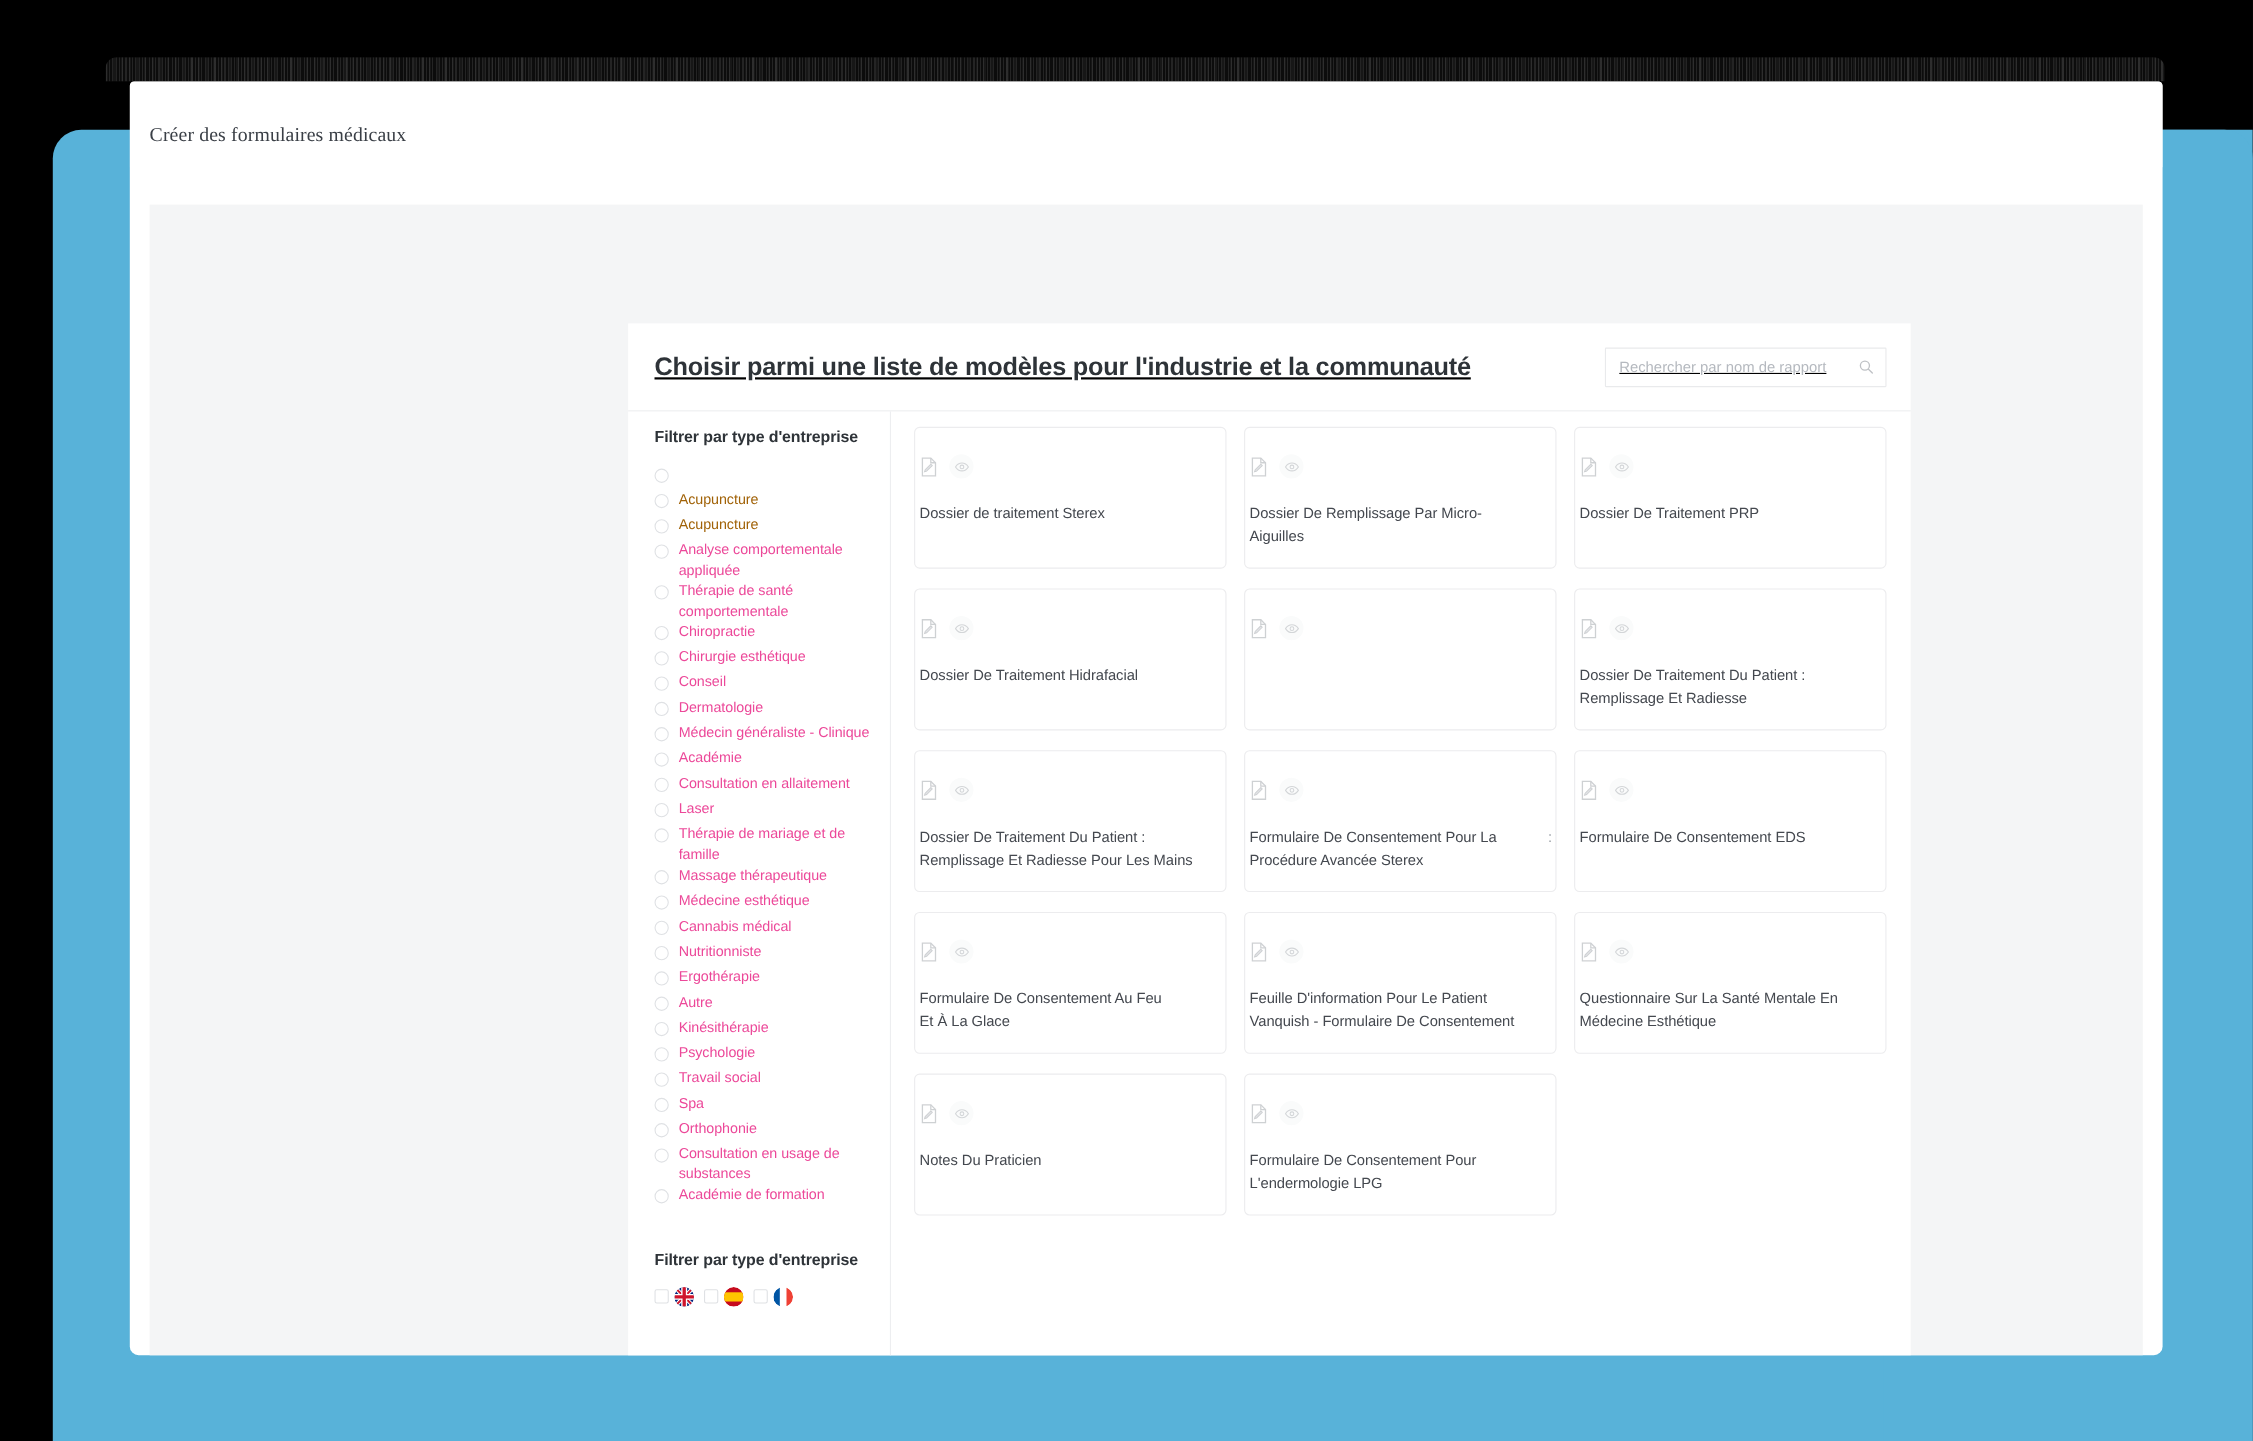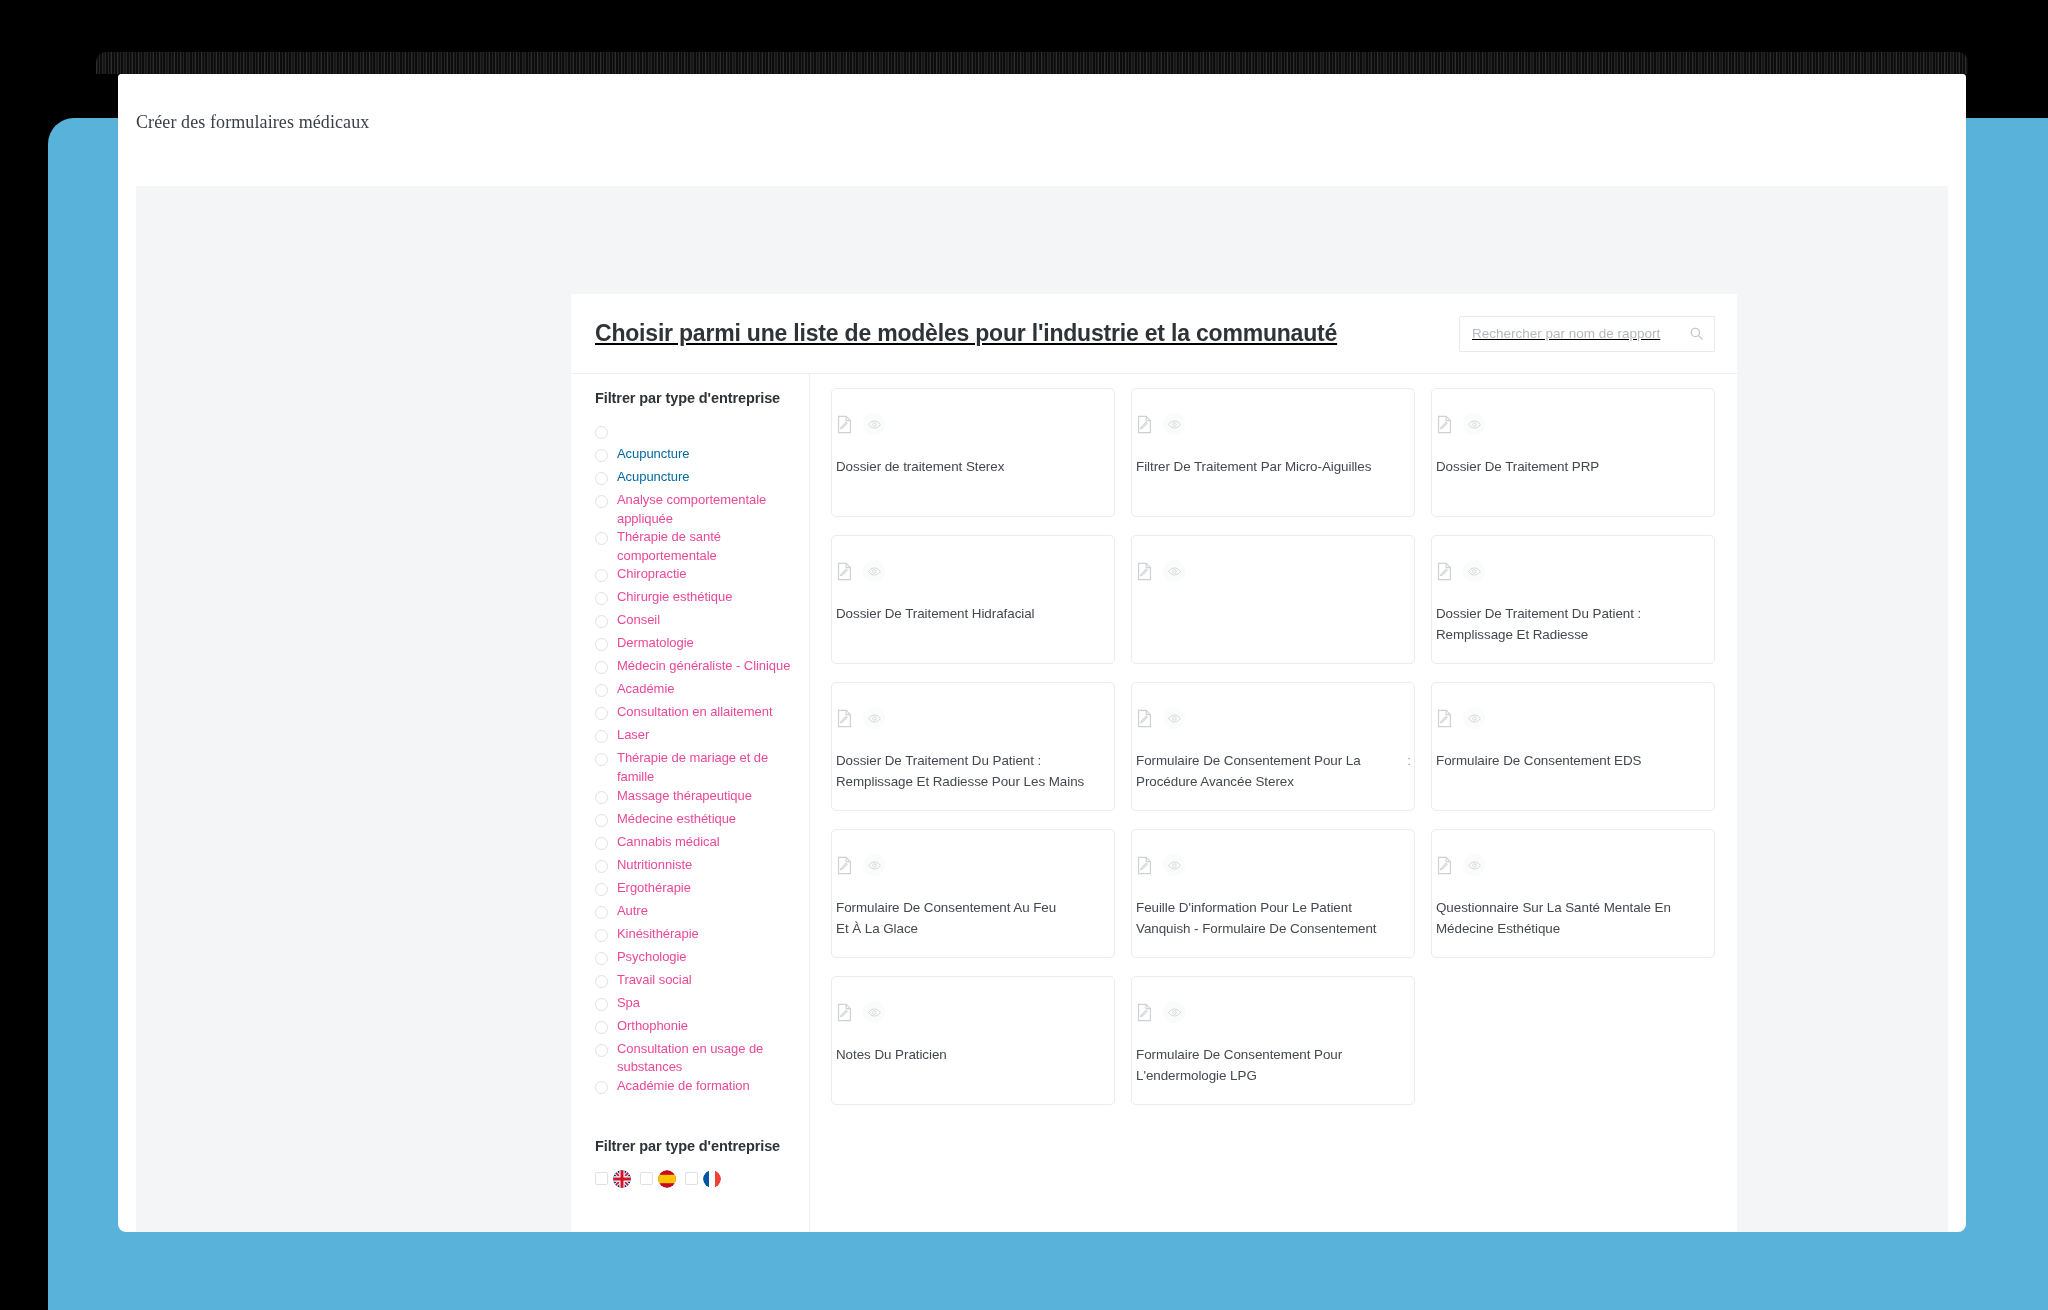--- a/index.html
+++ b/index.html
@@ -186,21 +186,21 @@
     border-radius: 50%;
     margin-top: 4px;
     background: #fff;
   }
   .filter-label {
     font-size: 13px;
     line-height: 18.6px;
     color: #ec4899;
     letter-spacing: -.05px;
   }
-  .filter-label.muted { color: #0369a1; }
+  .filter-label.muted { color: #a16207; }
 
   .filter-heading-2 {
     font-size: 14.5px;
     font-weight: bold;
     color: #2e3338;
     margin-top: 38px;
     margin-bottom: 16px;
     letter-spacing: -.1px;
   }
 
@@ -493,21 +493,21 @@
                       <path d="M12 1.5v5h5"></path>
                       <path d="M13.5 9.5l-6 6-2.2.7.7-2.2 6-6z" fill="#bfc3c8" stroke="#8d9299" stroke-width="1.1"></path>
                     </svg>
                     <span class="eye-badge">
                       <svg class="eye-icon" viewBox="0 0 20 14" fill="none" stroke="#8d9299" stroke-width="1.5">
                         <path d="M1 7s3.4-5.5 9-5.5S19 7 19 7s-3.4 5.5-9 5.5S1 7 1 7z"></path>
                         <circle cx="10" cy="7" r="2.6"></circle>
                       </svg>
                     </span>
                   </div>
-                  <div class="card-title">Filtrer De Traitement Par Micro-Aiguilles</div>
+                  <div class="card-title">Dossier De Remplissage Par Micro-Aiguilles</div>
                 </div>
                 <div class="tpl-card">
                   <div class="card-icons">
                     <svg class="doc-icon" viewBox="0 0 20 22" fill="none" stroke="#8d9299" stroke-width="1.4">
                       <path d="M3 1.5h9l5 5v14H3z"></path>
                       <path d="M12 1.5v5h5"></path>
                       <path d="M13.5 9.5l-6 6-2.2.7.7-2.2 6-6z" fill="#bfc3c8" stroke="#8d9299" stroke-width="1.1"></path>
                     </svg>
                     <span class="eye-badge">
                       <svg class="eye-icon" viewBox="0 0 20 14" fill="none" stroke="#8d9299" stroke-width="1.5">

